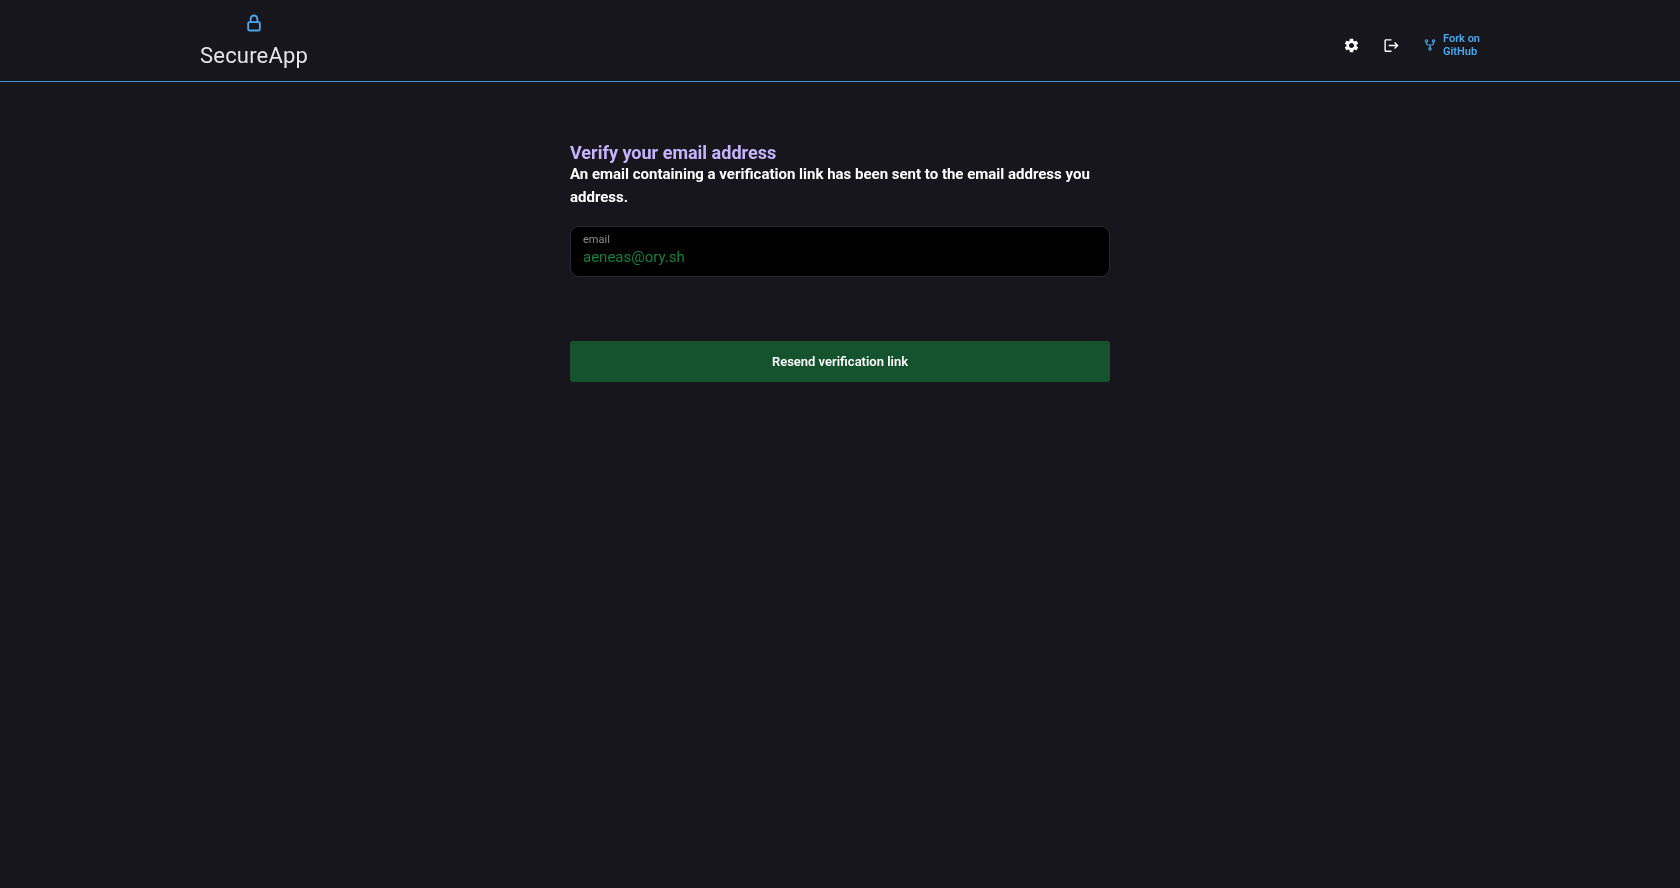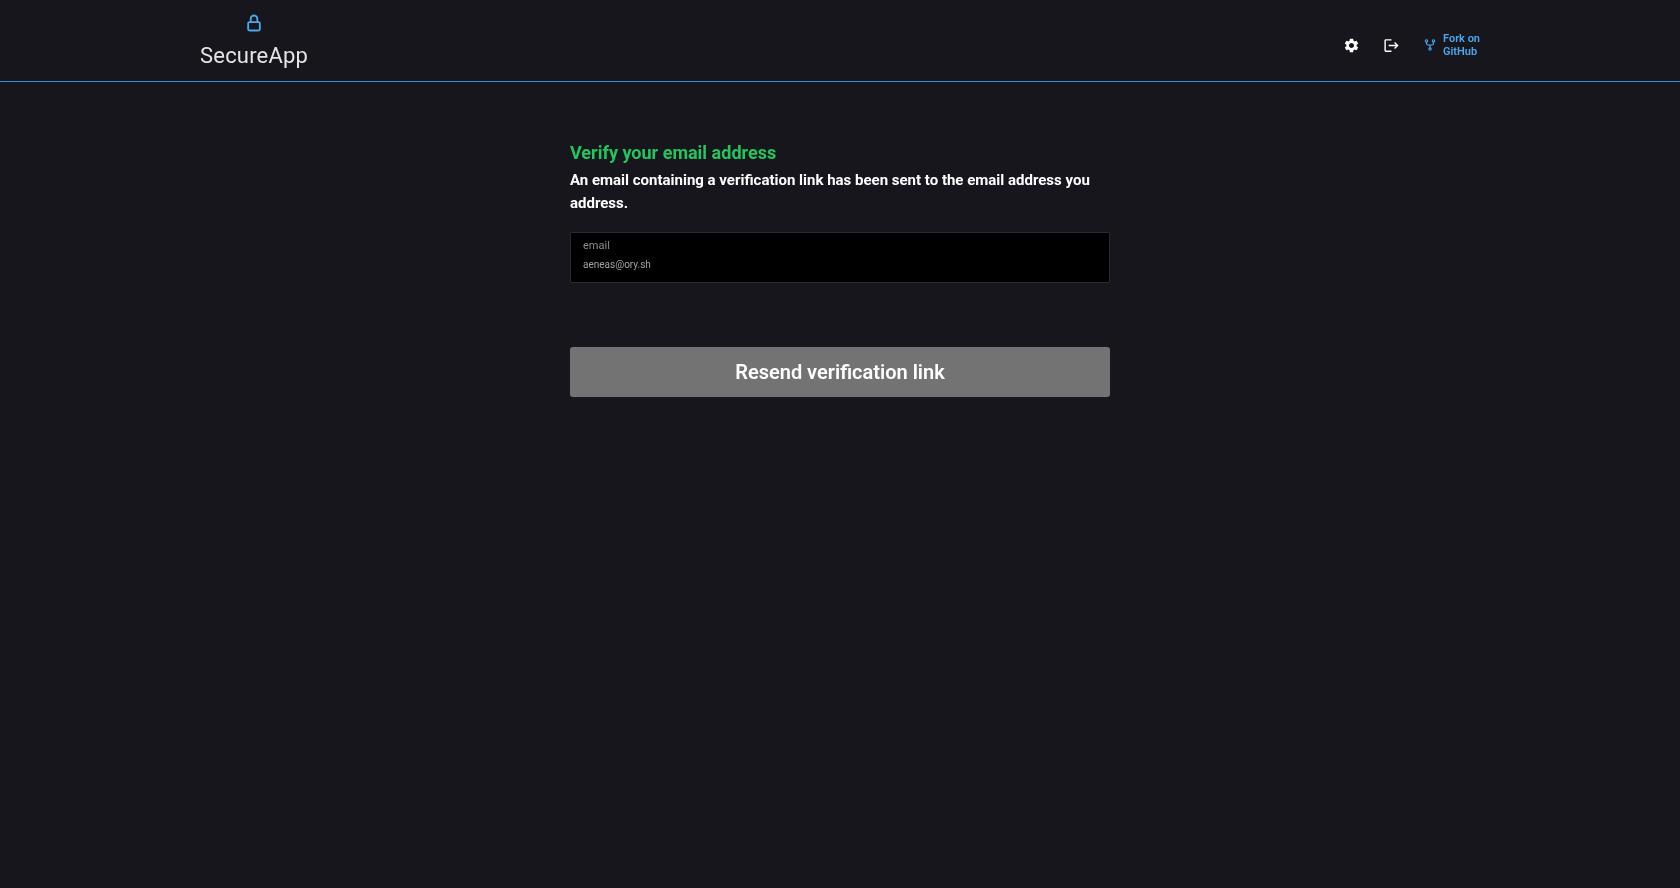--- a/index.html
+++ b/index.html
@@ -93,65 +93,65 @@
       padding-top: 60px;
     }
     
     .card {
       width: 540px;
     }
     
     .card-title {
       font-size: 18px;
       font-weight: 700;
-      color: #22c55e;
-      margin-bottom: 6px;
+      color: #c4b5fd;
+      margin-bottom: 0;
     }
     
     .card-subtitle {
       font-size: 15px;
       font-weight: 700;
       color: #ffffff;
       line-height: 1.55;
       margin-bottom: 16px;
     }
     
     .input-wrapper {
       background-color: #000000;
       border: 1px solid #2a2a30;
-      border-radius: 1px;
+      border-radius: 9px;
       padding: 6px 12px 10px 12px;
       margin-bottom: 64px;
     }
     
     .input-label {
       font-size: 11px;
       color: #8a8a92;
       display: block;
       margin-bottom: 1px;
     }
     
     .input-field {
       background: transparent;
       border: none;
       outline: none;
-      color: #a3a3a3;
-      font-size: 10px;
+      color: #15803d;
+      font-size: 15px;
       width: 100%;
       font-family: inherit;
     }
     
     .btn-primary {
       width: 100%;
-      background-color: #737373;
+      background-color: #14532d;
       color: #ffffff;
       border: none;
       border-radius: 3px;
       padding: 13px;
-      font-size: 20px;
+      font-size: 13px;
       font-weight: 600;
       cursor: pointer;
       font-family: inherit;
     }
   </style>
 </head>
 <body>
 
 <header class="header">
   <div class="brand">

